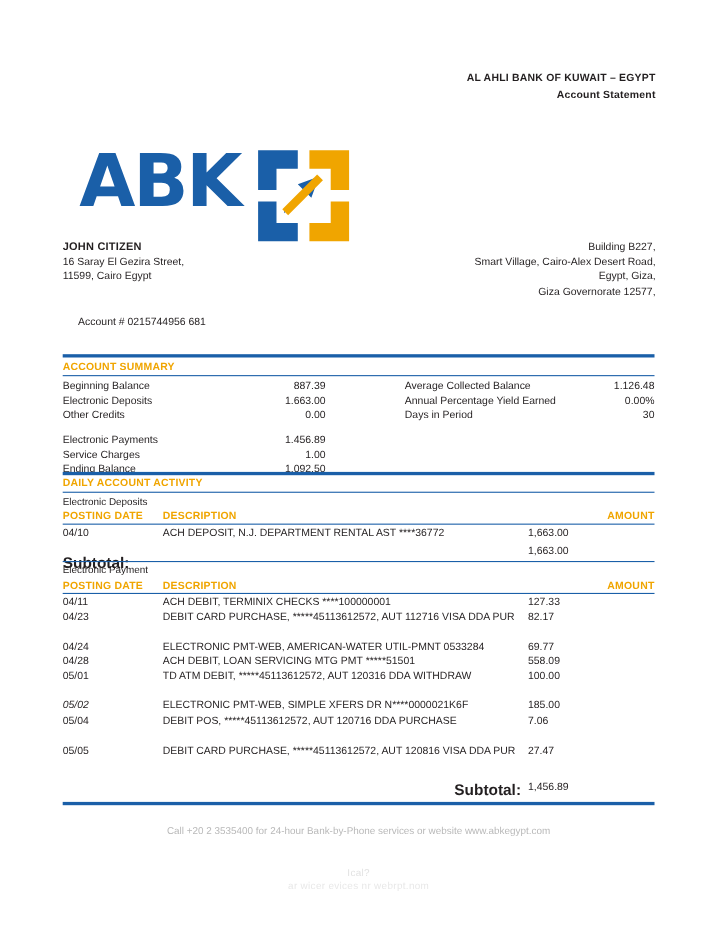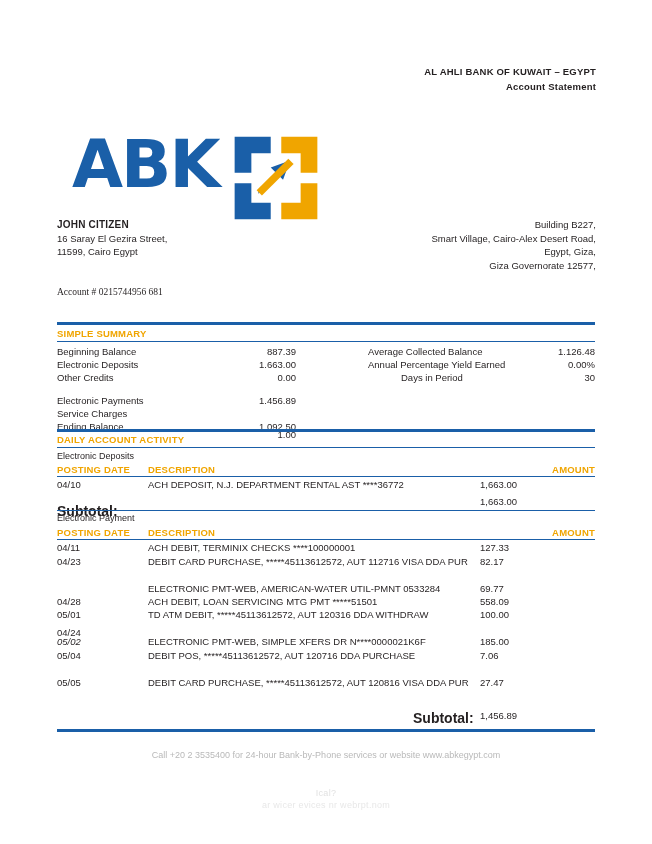--- a/index.html
+++ b/index.html
@@ -92,24 +92,23 @@
     top: 218px;
     right: 56px;
     text-align: right;
     font-size: 9.5px;
     line-height: 13.5px;
     color: #231f20;
   }
   .account-no {
     position: absolute;
     top: 287px;
-    left: 57px;
-    font-size: 9.5px;
-    color: #231f20;
-    font-family: Liberation Serif, serif;
+    left: 71px;
+    font-size: 9.5px;
+    color: #231f20;
   }
 
   
   .rule-thick {
     position: absolute;
     left: 57px;
     width: 538px;
     height: 3px;
     background: #1a5fa8;
   }
@@ -249,42 +248,42 @@
   <div class="branch">
     <div>Building B227,</div>
     <div>Smart Village, Cairo-Alex Desert Road,</div>
     <div>Egypt, Giza,</div>
     <div>Giza Governorate 12577,</div>
   </div>
 
   <div class="account-no">Account # 0215744956 681</div>
 
   <div class="rule-thick" style="top:322px;"></div>
-  <div class="section-title" style="top:328px;">SIMPLE SUMMARY</div>
+  <div class="section-title" style="top:328px;">ACCOUNT SUMMARY</div>
   <div class="rule-thin" style="top:341px;"></div>
 
   <div class="sum-row sum-label-l" style="top:345px;">Beginning Balance</div>
   <div class="sum-row sum-val-l" style="top:345px;">887.39</div>
   <div class="sum-row sum-label-l" style="top:358px;">Electronic Deposits</div>
   <div class="sum-row sum-val-l" style="top:358px;">1.663.00</div>
   <div class="sum-row sum-label-l" style="top:371px;">Other Credits</div>
   <div class="sum-row sum-val-l" style="top:371px;">0.00</div>
 
   <div class="sum-row sum-label-l" style="top:394px;">Electronic Payments</div>
   <div class="sum-row sum-val-l" style="top:394px;">1.456.89</div>
   <div class="sum-row sum-label-l" style="top:407px;">Service Charges</div>
-  <div class="sum-row sum-val-l" style="top:407px;margin-top:21px;">1.00</div>
+  <div class="sum-row sum-val-l" style="top:407px;">1.00</div>
   <div class="sum-row sum-label-l" style="top:420px;">Ending Balance</div>
   <div class="sum-row sum-val-l" style="top:420px;">1.092.50</div>
 
   <div class="sum-row sum-label-r" style="top:345px;">Average Collected Balance</div>
   <div class="sum-row sum-val-r" style="top:345px;">1.126.48</div>
   <div class="sum-row sum-label-r" style="top:358px;">Annual Percentage Yield Earned</div>
   <div class="sum-row sum-val-r" style="top:358px;">0.00%</div>
-  <div class="sum-row sum-label-r" style="top:371px;margin-left:33px;">Days in Period</div>
+  <div class="sum-row sum-label-r" style="top:371px;">Days in Period</div>
   <div class="sum-row sum-val-r" style="top:371px;">30</div>
 
   <div class="rule-thick" style="top:429px;"></div>
   <div class="section-title" style="top:434px;">DAILY ACCOUNT ACTIVITY</div>
   <div class="rule-thin" style="top:447px;"></div>
 
   <div class="sub-head" style="top:451px;">Electronic Deposits</div>
   <div class="col-head ch-date" style="top:464px;">POSTING DATE</div>
   <div class="col-head ch-desc" style="top:464px;">DESCRIPTION</div>
   <div class="col-head ch-amt" style="top:464px;">AMOUNT</div>
@@ -305,21 +304,21 @@
   <div class="rule-thin" style="top:539px;"></div>
 
   <div class="tx-date" style="top:542px;">04/11</div>
   <div class="tx-desc" style="top:542px;">ACH DEBIT, TERMINIX CHECKS ****100000001</div>
   <div class="tx-amt" style="top:542px;">127.33</div>
 
   <div class="tx-date" style="top:556px;">04/23</div>
   <div class="tx-desc" style="top:556px;">DEBIT CARD PURCHASE, *****45113612572, AUT 112716 VISA DDA PUR</div>
   <div class="tx-amt" style="top:556px;">82.17</div>
 
-  <div class="tx-date" style="top:583px;margin-top:44px;">04/24</div>
+  <div class="tx-date" style="top:583px;">04/24</div>
   <div class="tx-desc" style="top:583px;">ELECTRONIC PMT-WEB, AMERICAN-WATER UTIL-PMNT 0533284</div>
   <div class="tx-amt" style="top:583px;">69.77</div>
 
   <div class="tx-date" style="top:596px;">04/28</div>
   <div class="tx-desc" style="top:596px;">ACH DEBIT, LOAN SERVICING MTG PMT *****51501</div>
   <div class="tx-amt" style="top:596px;">558.09</div>
 
   <div class="tx-date" style="top:609px;">05/01</div>
   <div class="tx-desc" style="top:609px;">TD ATM DEBIT, *****45113612572, AUT 120316 DDA WITHDRAW</div>
   <div class="tx-amt" style="top:609px;">100.00</div>

